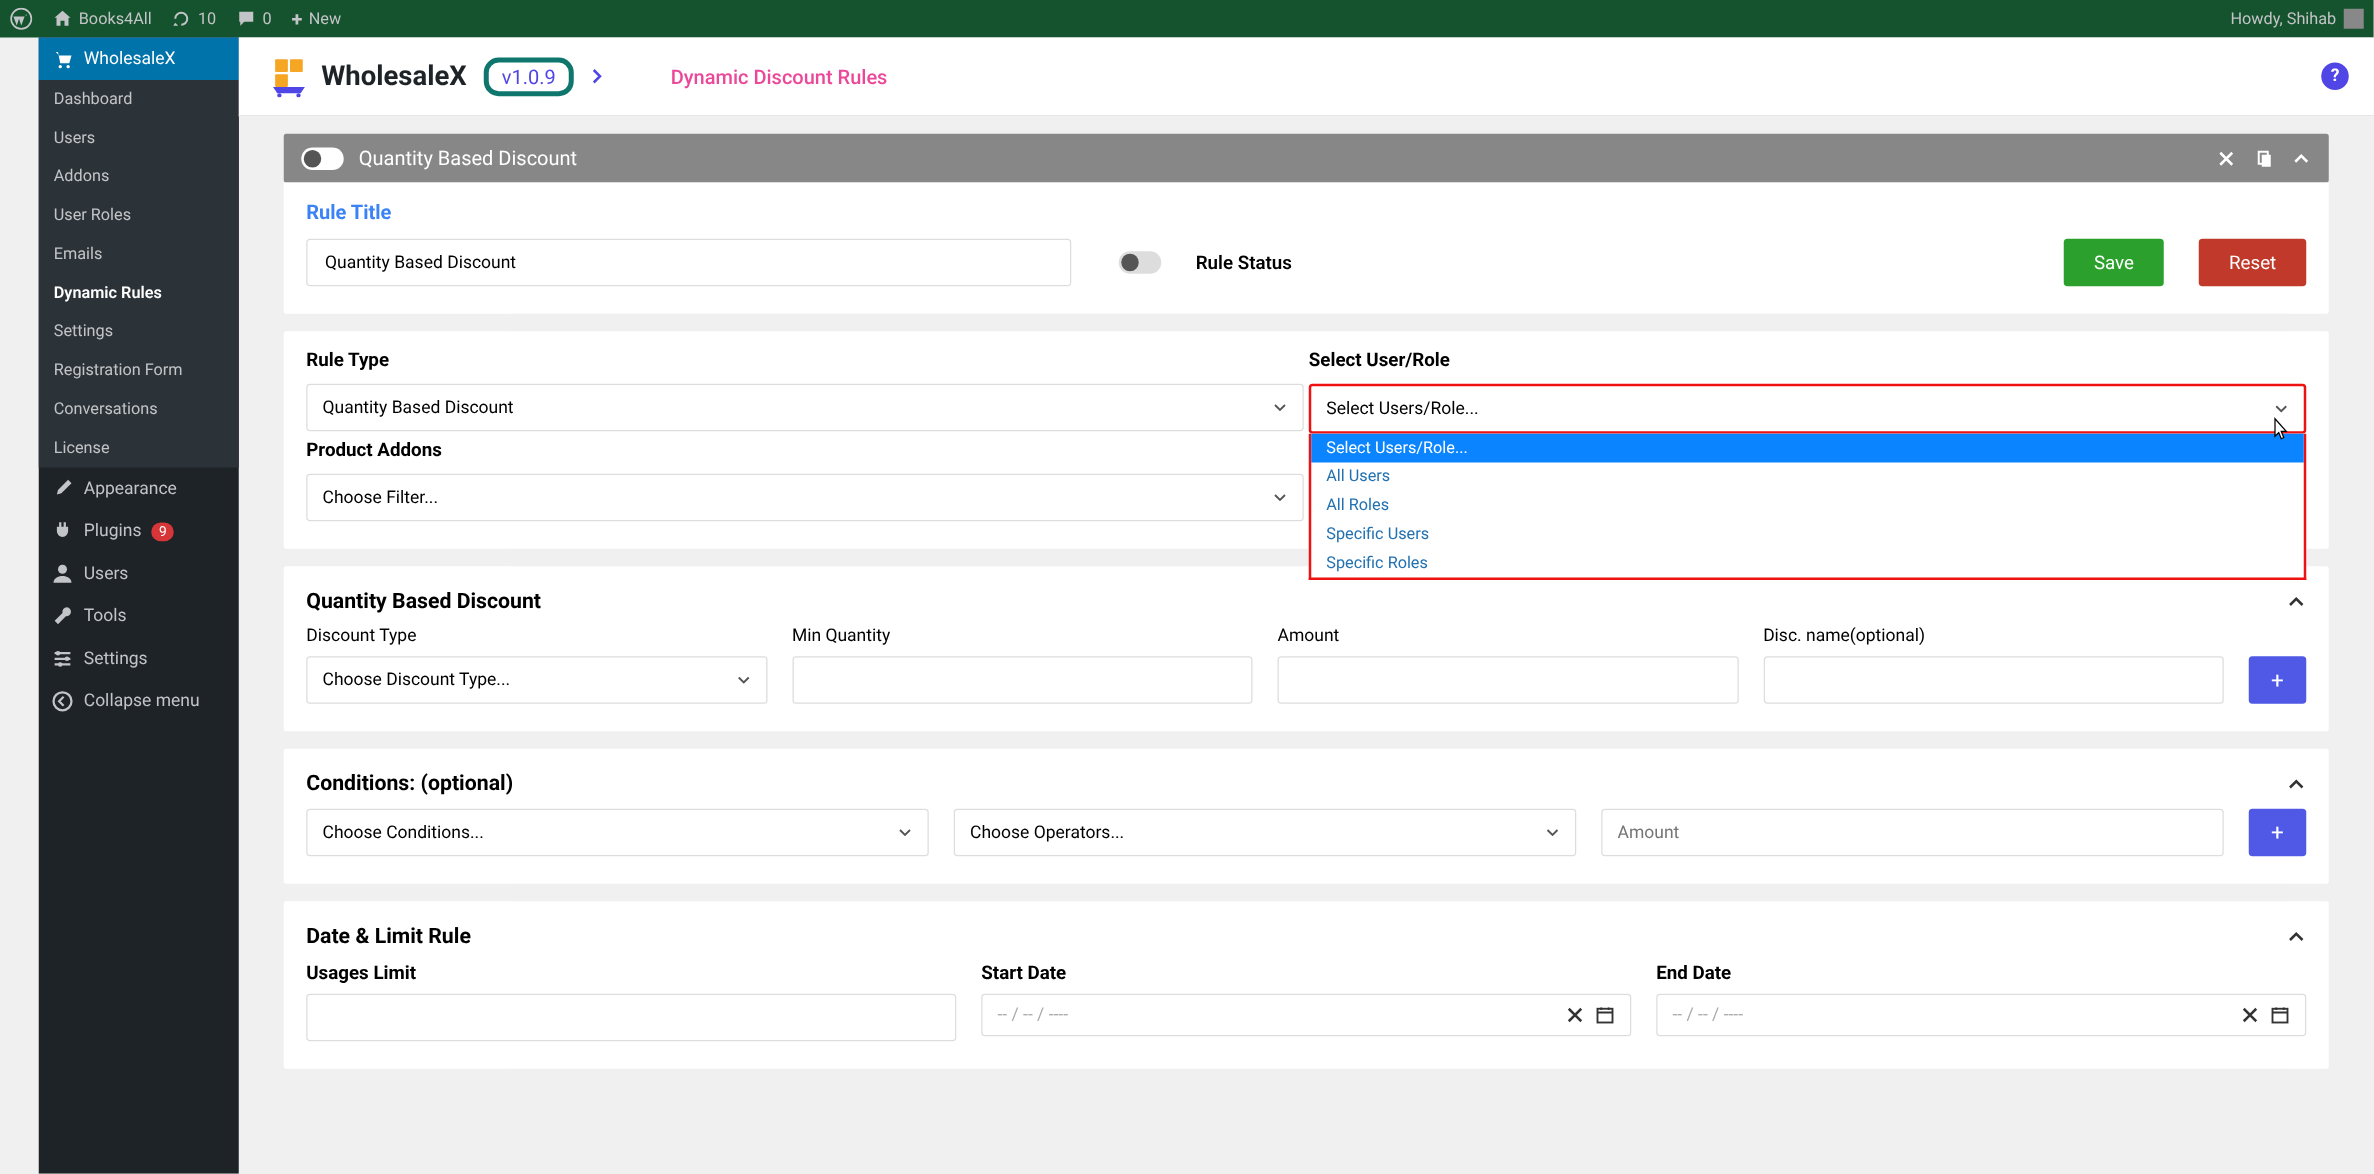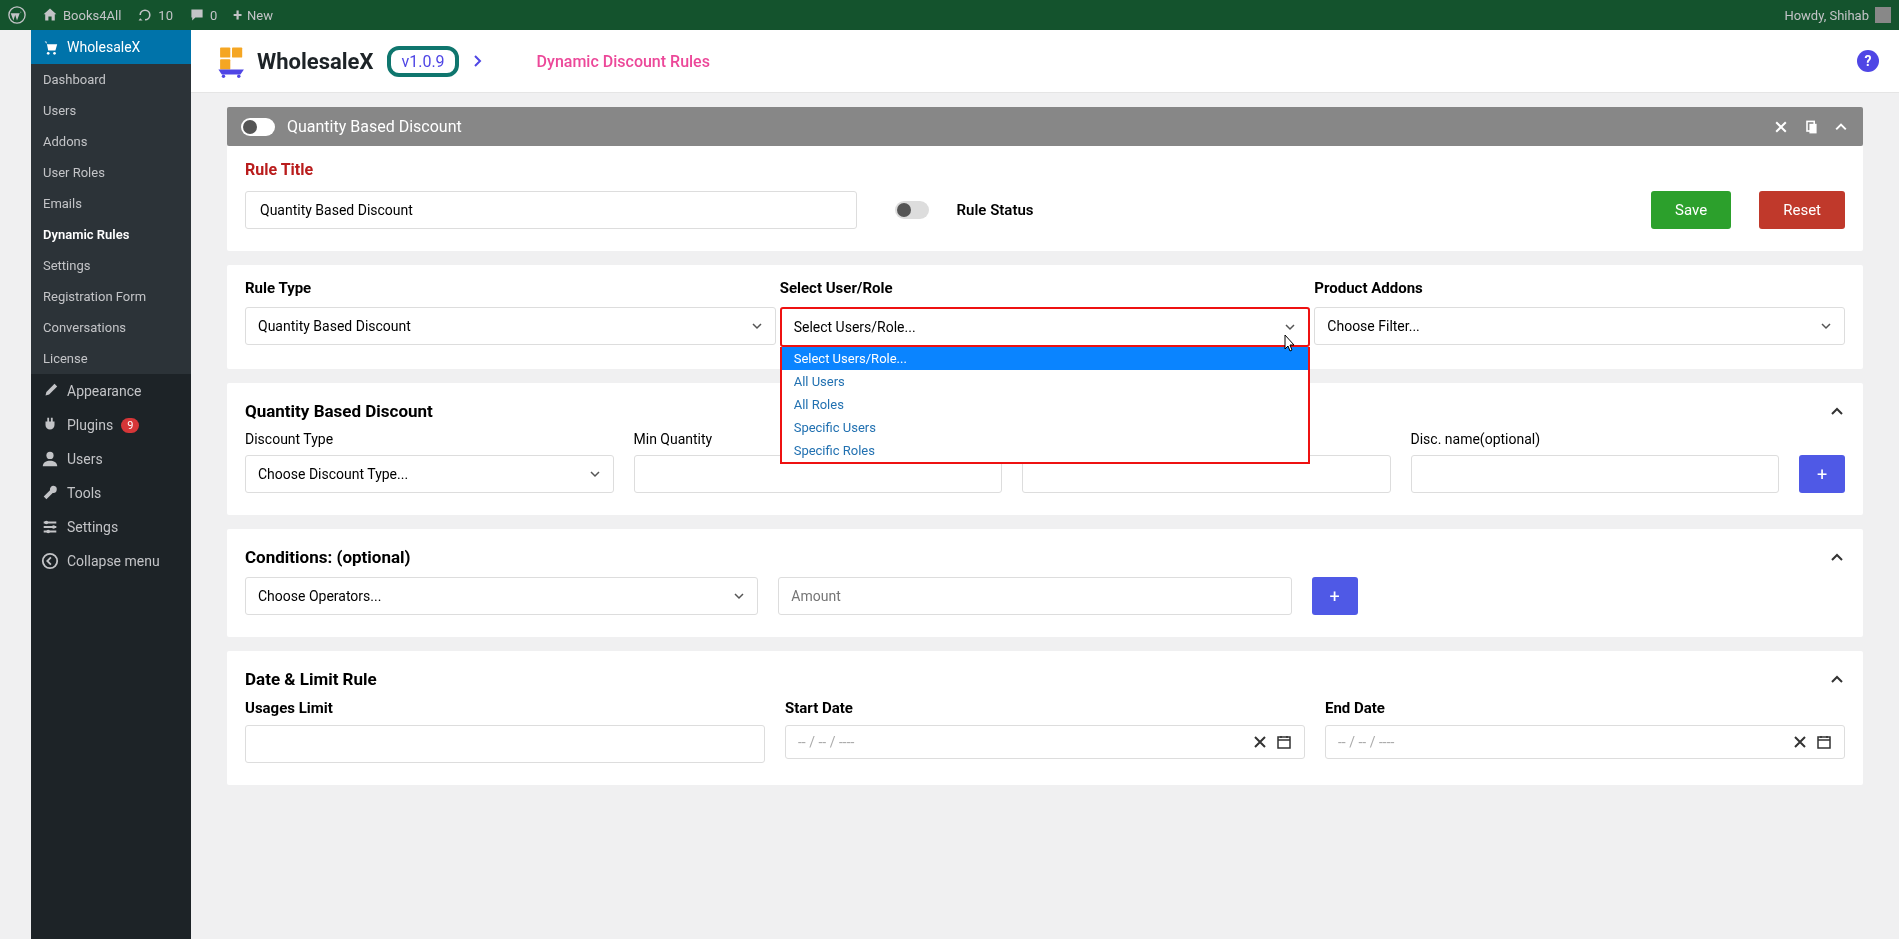--- a/index.html
+++ b/index.html
@@ -43,34 +43,34 @@
 .rule-bar { background: #878787; color: #fff; padding: 10px 14px; display: flex; align-items: center; gap: 12px; margin: 14px 36px 0 36px; border-radius: 2px; }
 .toggle-sw { width: 34px; height: 18px; background: #fff; border-radius: 9px; position: relative; }
 .toggle-sw::after { content: ''; position: absolute; width: 14px; height: 14px; background: #555; border-radius: 50%; top: 2px; left: 2px; }
 .rule-bar-actions { margin-left: auto; display: flex; gap: 14px; align-items: center; }
 .rule-bar-icon { width: 16px; height: 16px; fill: #fff; cursor: pointer; }
 
 
 .panel { background: #fff; border-radius: 2px; margin: 0 36px; }
 .panel-pad { padding: 14px 18px 22px 18px; }
 .panel-sep { margin-top: 14px; }
-.section-title { font-size: 16px; font-weight: 700; color: #b91c1c; margin-bottom: 12px; }
+.section-title { font-size: 16px; font-weight: 700; color: #3b82f6; margin-bottom: 12px; }
 
 
 .title-row { display: flex; align-items: center; gap: 18px; }
 .title-input { flex: 1; max-width: 860px; border: 1px solid #ddd; border-radius: 3px; padding: 10px 14px; font-size: 14px; }
 .status-toggle { width: 34px; height: 18px; background: #ddd; border-radius: 9px; position: relative; margin-left: 20px; }
 .status-toggle::after { content: ''; position: absolute; width: 14px; height: 14px; background: #555; border-radius: 50%; top: 2px; left: 2px; }
 .status-label { font-weight: 600; font-size: 15px; margin-left: 10px; }
 .btn { padding: 10px 24px; border-radius: 3px; border: none; font-size: 15px; cursor: pointer; color: #fff; }
 .btn-save { background: #2ca02c; }
 .btn-reset { background: #c0392b; margin-left: 10px; }
 
 
-.cols-3 { display: grid; grid-template-columns: 1fr 1fr 1fr; gap: 4px; }
+.cols-3 { display: grid; grid-template-columns: 1fr 1fr; gap: 4px; }
 .col-label { font-weight: 700; font-size: 15px; margin-bottom: 10px; }
 .select-box { border: 1px solid #ddd; border-radius: 3px; padding: 10px 12px; font-size: 14px; display: flex; justify-content: space-between; align-items: center; cursor: pointer; background: #fff; }
 .select-box.highlighted { border: 2px solid #e11; }
 .chev-down { width: 12px; height: 12px; }
 
 
 .dropdown-wrapper { position: relative; }
 .dropdown-list { position: absolute; top: 100%; left: 0; right: 0; background: #fff; border: 2px solid #e11; border-top: none; z-index: 100; }
 .dropdown-item { padding: 4px 12px; font-size: 13px; color: #2271b1; cursor: pointer; }
 .dropdown-item.selected { background: #0a84ff; color: #fff; }
@@ -327,20 +327,26 @@
 
     <div class="panel panel-sep">
       <div class="section-head">
         <span class="section-head-title">Conditions: (optional)</span>
         <svg class="collapse-chev" viewBox="0 0 16 16">
             <path d="M3 11l5-5 5 5" stroke="#333" stroke-width="2" fill="none"></path>
           </svg>
       </div>
       <div class="cond-row">
         <div class="select-box">
+          <span>Choose Conditions...</span>
+          <svg class="chev-down" viewBox="0 0 12 12">
+              <path d="M2 4l4 4 4-4" stroke="#555" stroke-width="1.5" fill="none"></path>
+            </svg>
+        </div>
+        <div class="select-box">
           <span>Choose Operators...</span>
           <svg class="chev-down" viewBox="0 0 12 12">
               <path d="M2 4l4 4 4-4" stroke="#555" stroke-width="1.5" fill="none"></path>
             </svg>
         </div>
         <input class="input-fld" placeholder="Amount" style="">
         <button class="btn-plus">+</button>
       </div>
     </div>
 

